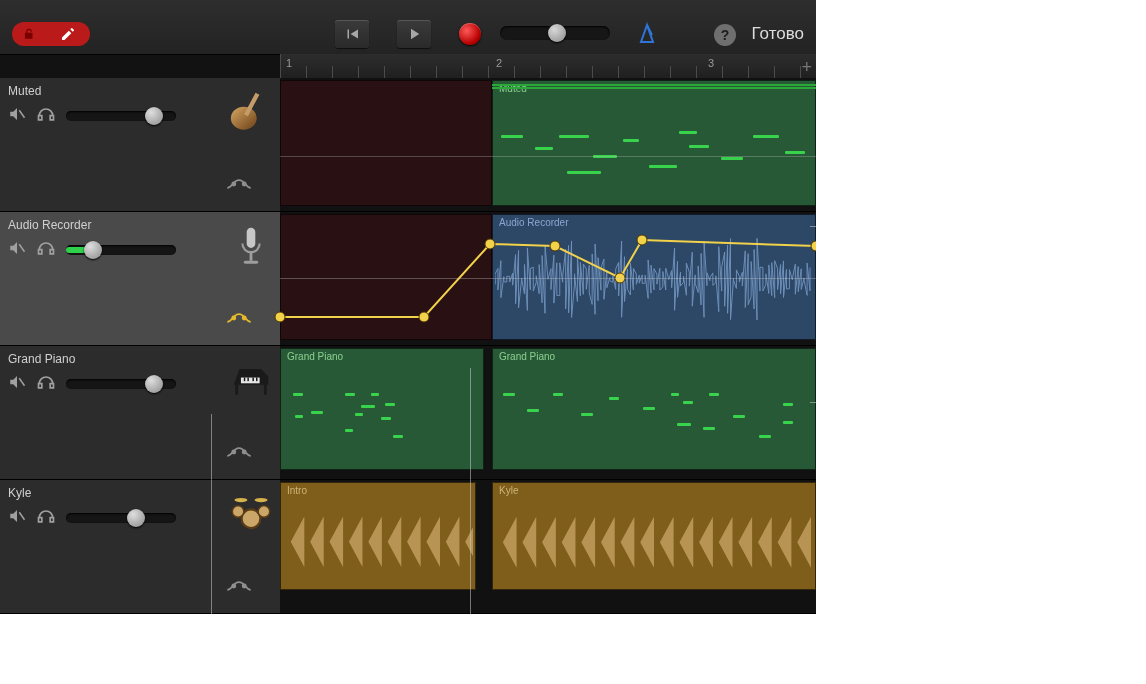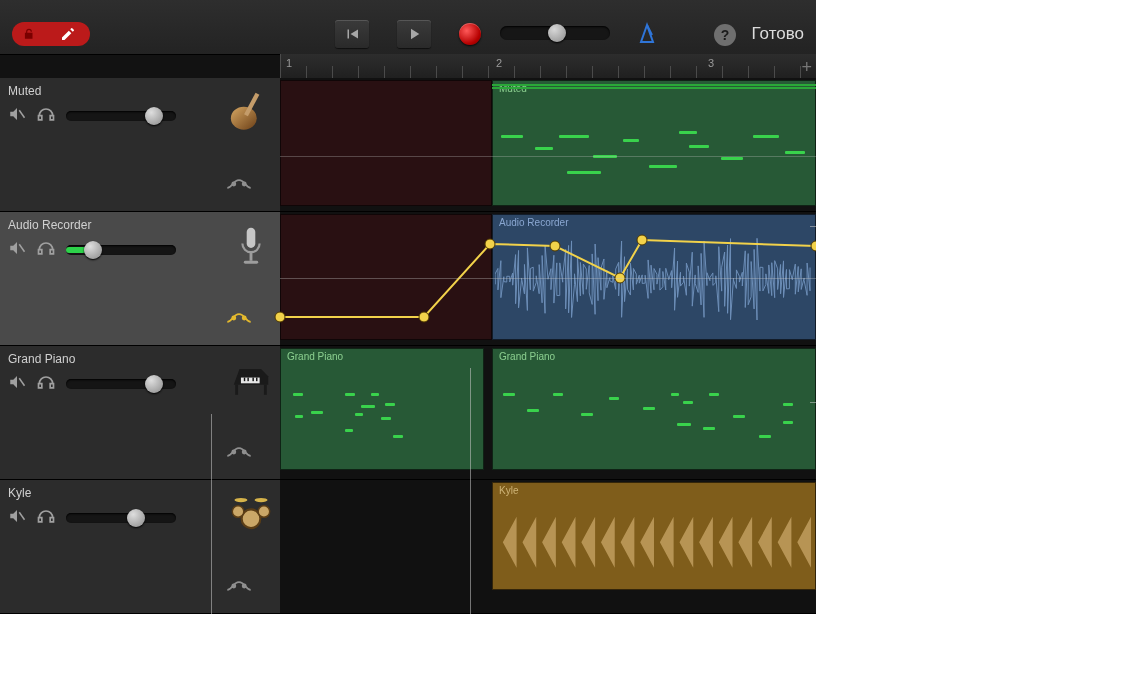--- a/index.html
+++ b/index.html
@@ -311,20 +311,26 @@
         <div class="midi" style="left: 216px; top: 44px; width: 10px;"></div>
         <div class="midi" style="left: 240px; top: 66px; width: 12px;"></div>
         <div class="midi" style="left: 266px; top: 86px; width: 12px;"></div>
         <div class="midi" style="left: 290px; top: 54px; width: 10px;"></div>
         <div class="midi" style="left: 290px; top: 72px; width: 10px;"></div>
         <div class="midi" style="left: 190px; top: 52px; width: 10px;"></div>
         <div class="midi" style="left: 210px; top: 78px; width: 12px;"></div>
         <div class="midi" style="left: 178px; top: 44px; width: 8px;"></div>
       </div>
       <div style="position: absolute; left: 0px; right: 0px; height: 1px; background: rgb(0, 0, 0); top: 535px;"></div>
+      <div class="region amb" style="left: 0px; top: 404px; width: 196px; height: 108px;">
+        <div class="hdr">Intro</div>
+        <svg viewBox="0 0 196 80" class="wave" preserveAspectRatio="none">
+          <path d="M8 40 L22 14 L22 66 Z M28 40 L42 14 L42 66 Z M48 40 L62 14 L62 66 Z M68 40 L82 14 L82 66 Z M88 40 L102 14 L102 66 Z M108 40 L122 14 L122 66 Z M128 40 L142 14 L142 66 Z M148 40 L162 14 L162 66 Z M168 40 L182 14 L182 66 Z M188 40 L202 14 L202 66 Z " fill="#caa768" opacity="0.75"></path>
+        </svg>
+      </div>
       <div class="region amb" style="left: 212px; top: 404px; width: 324px; height: 108px;">
         <div class="hdr">Kyle</div>
         <svg viewBox="0 0 324 80" class="wave" preserveAspectRatio="none">
           <path d="M8 40 L22 14 L22 66 Z M28 40 L42 14 L42 66 Z M48 40 L62 14 L62 66 Z M68 40 L82 14 L82 66 Z M88 40 L102 14 L102 66 Z M108 40 L122 14 L122 66 Z M128 40 L142 14 L142 66 Z M148 40 L162 14 L162 66 Z M168 40 L182 14 L182 66 Z M188 40 L202 14 L202 66 Z M208 40 L222 14 L222 66 Z M228 40 L242 14 L242 66 Z M248 40 L262 14 L262 66 Z M268 40 L282 14 L282 66 Z M288 40 L302 14 L302 66 Z M308 40 L322 14 L322 66 Z " fill="#caa768" opacity="0.75"></path>
         </svg>
       </div>
       <div style="position: absolute; left: 212px; top: 6px; width: 324px; height: 2px; background: rgb(42, 168, 56); box-shadow: rgb(42, 168, 56) 0px 3px 0px;"></div>
       <div style="position: absolute; left: 0px; top: 78px; width: 536px; height: 1px; background: rgba(200, 200, 200, 0.3);"></div>
     </div>
 

